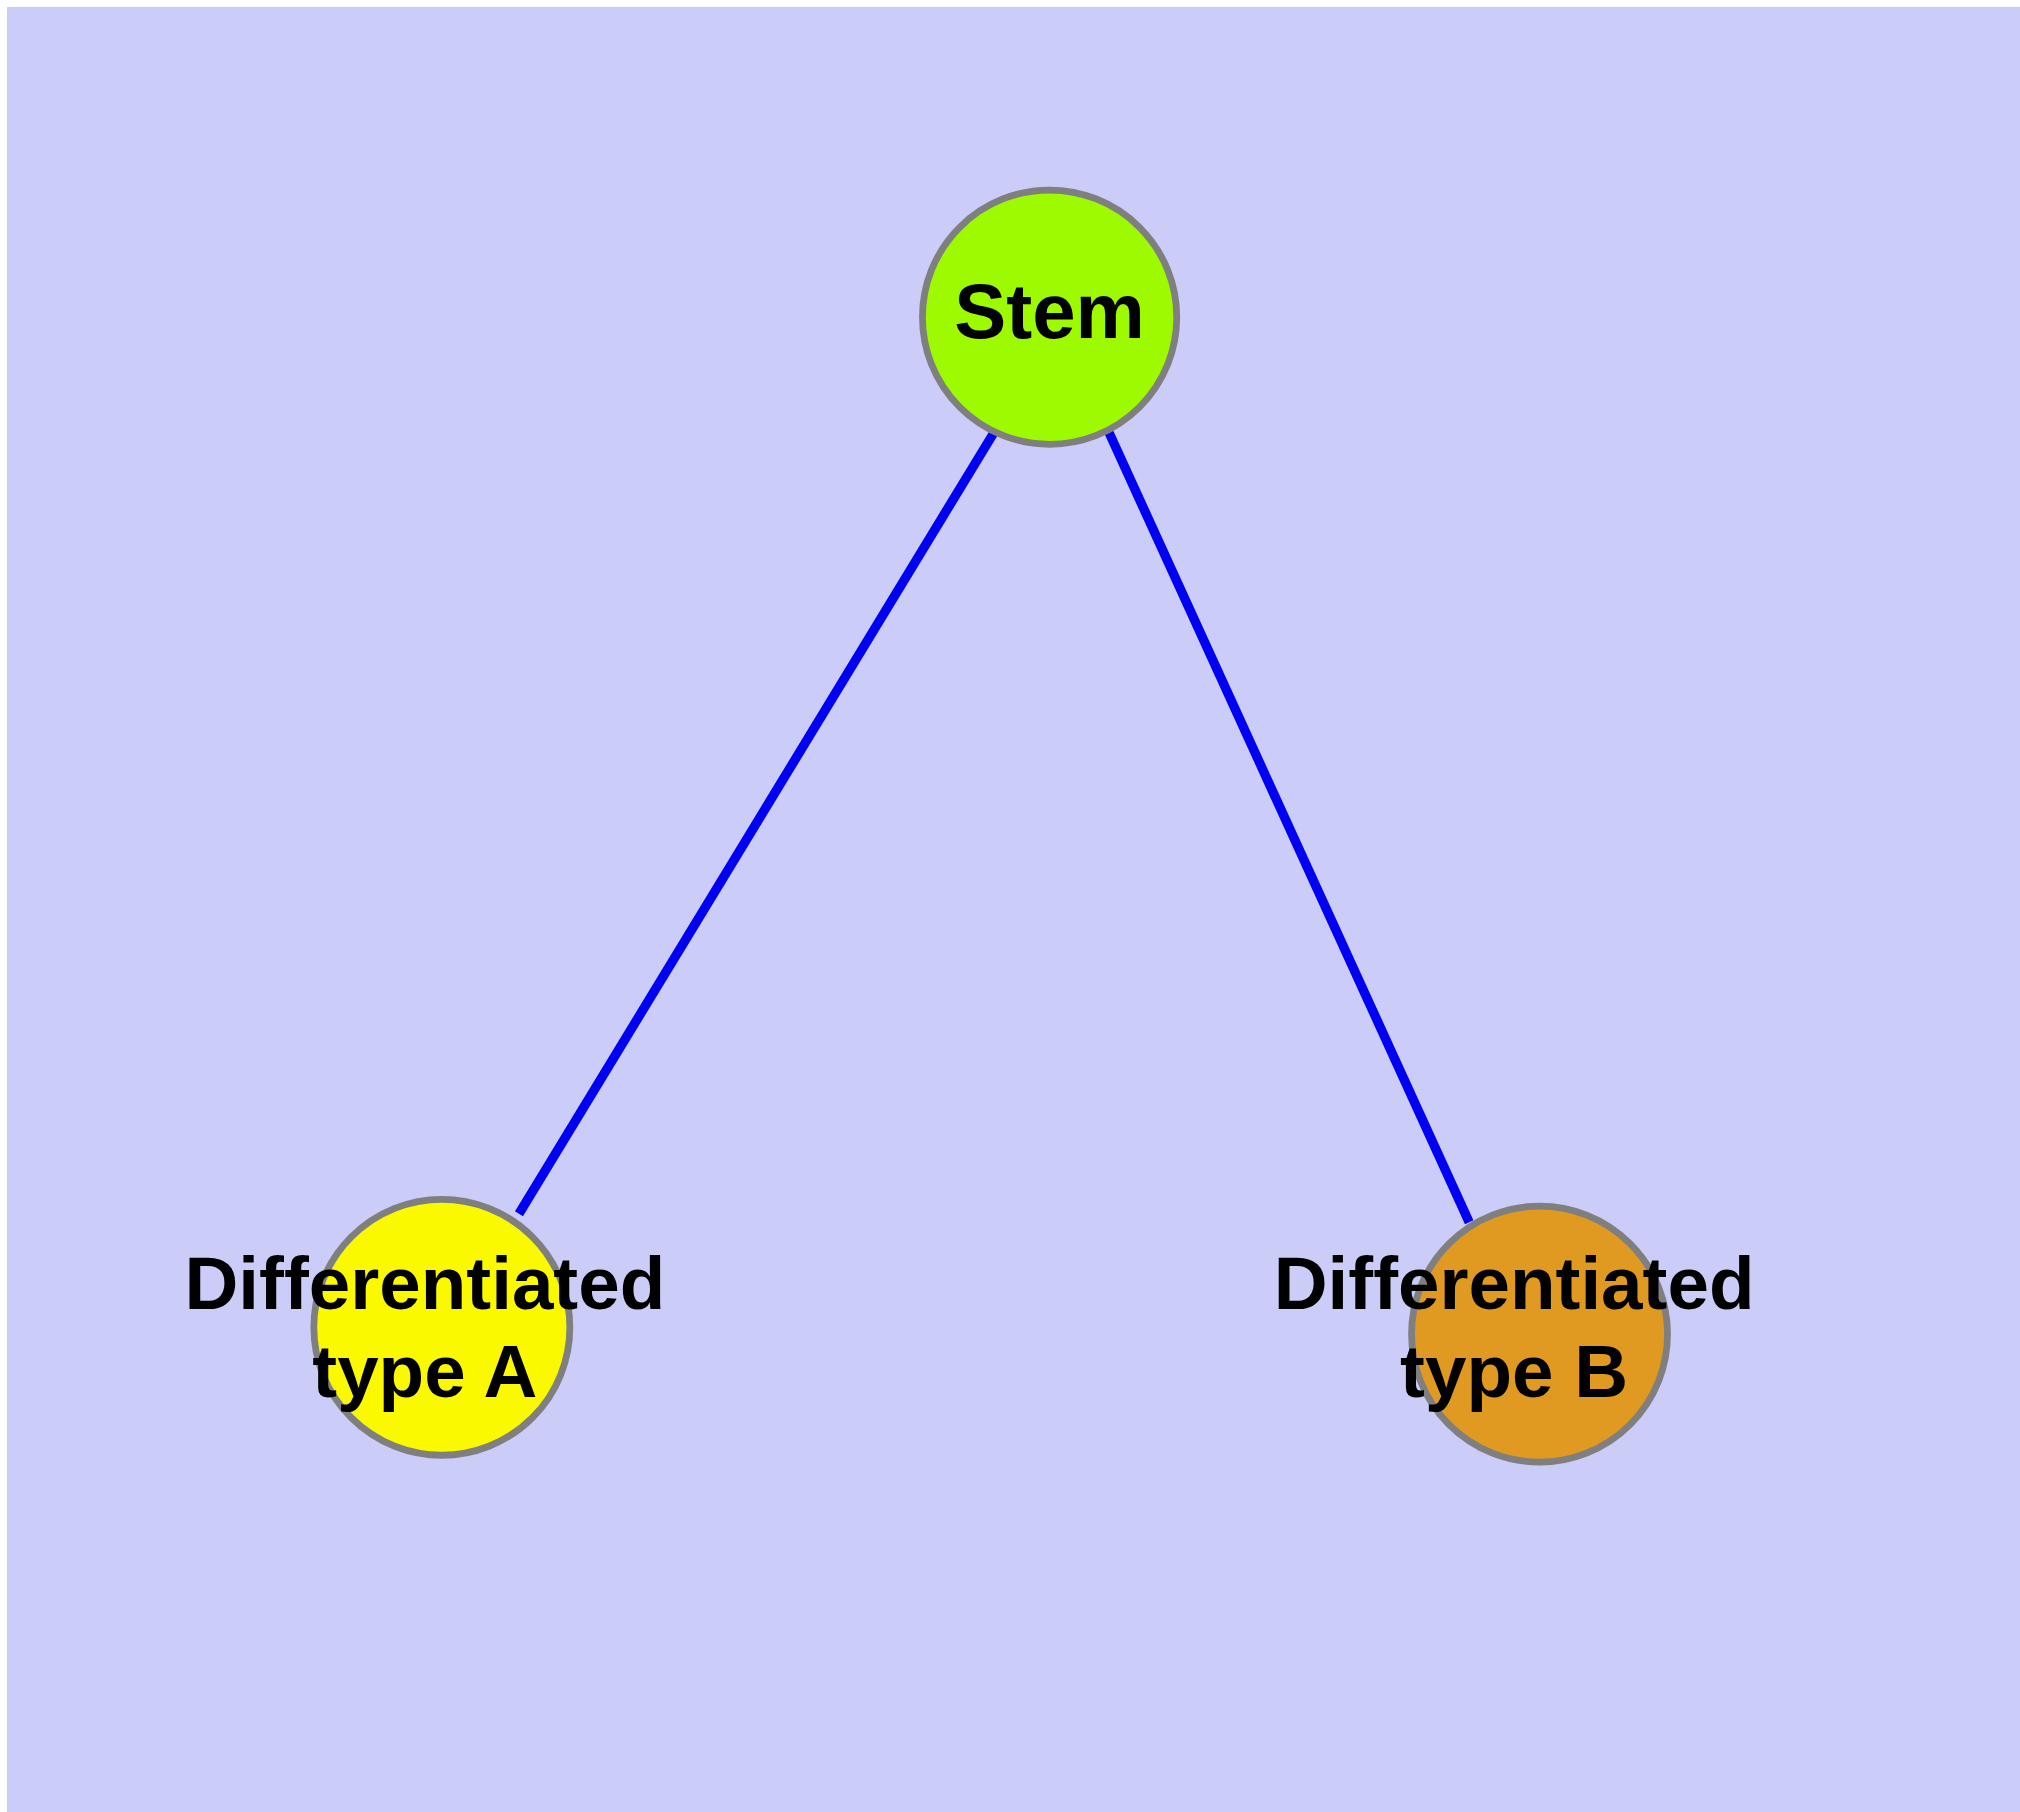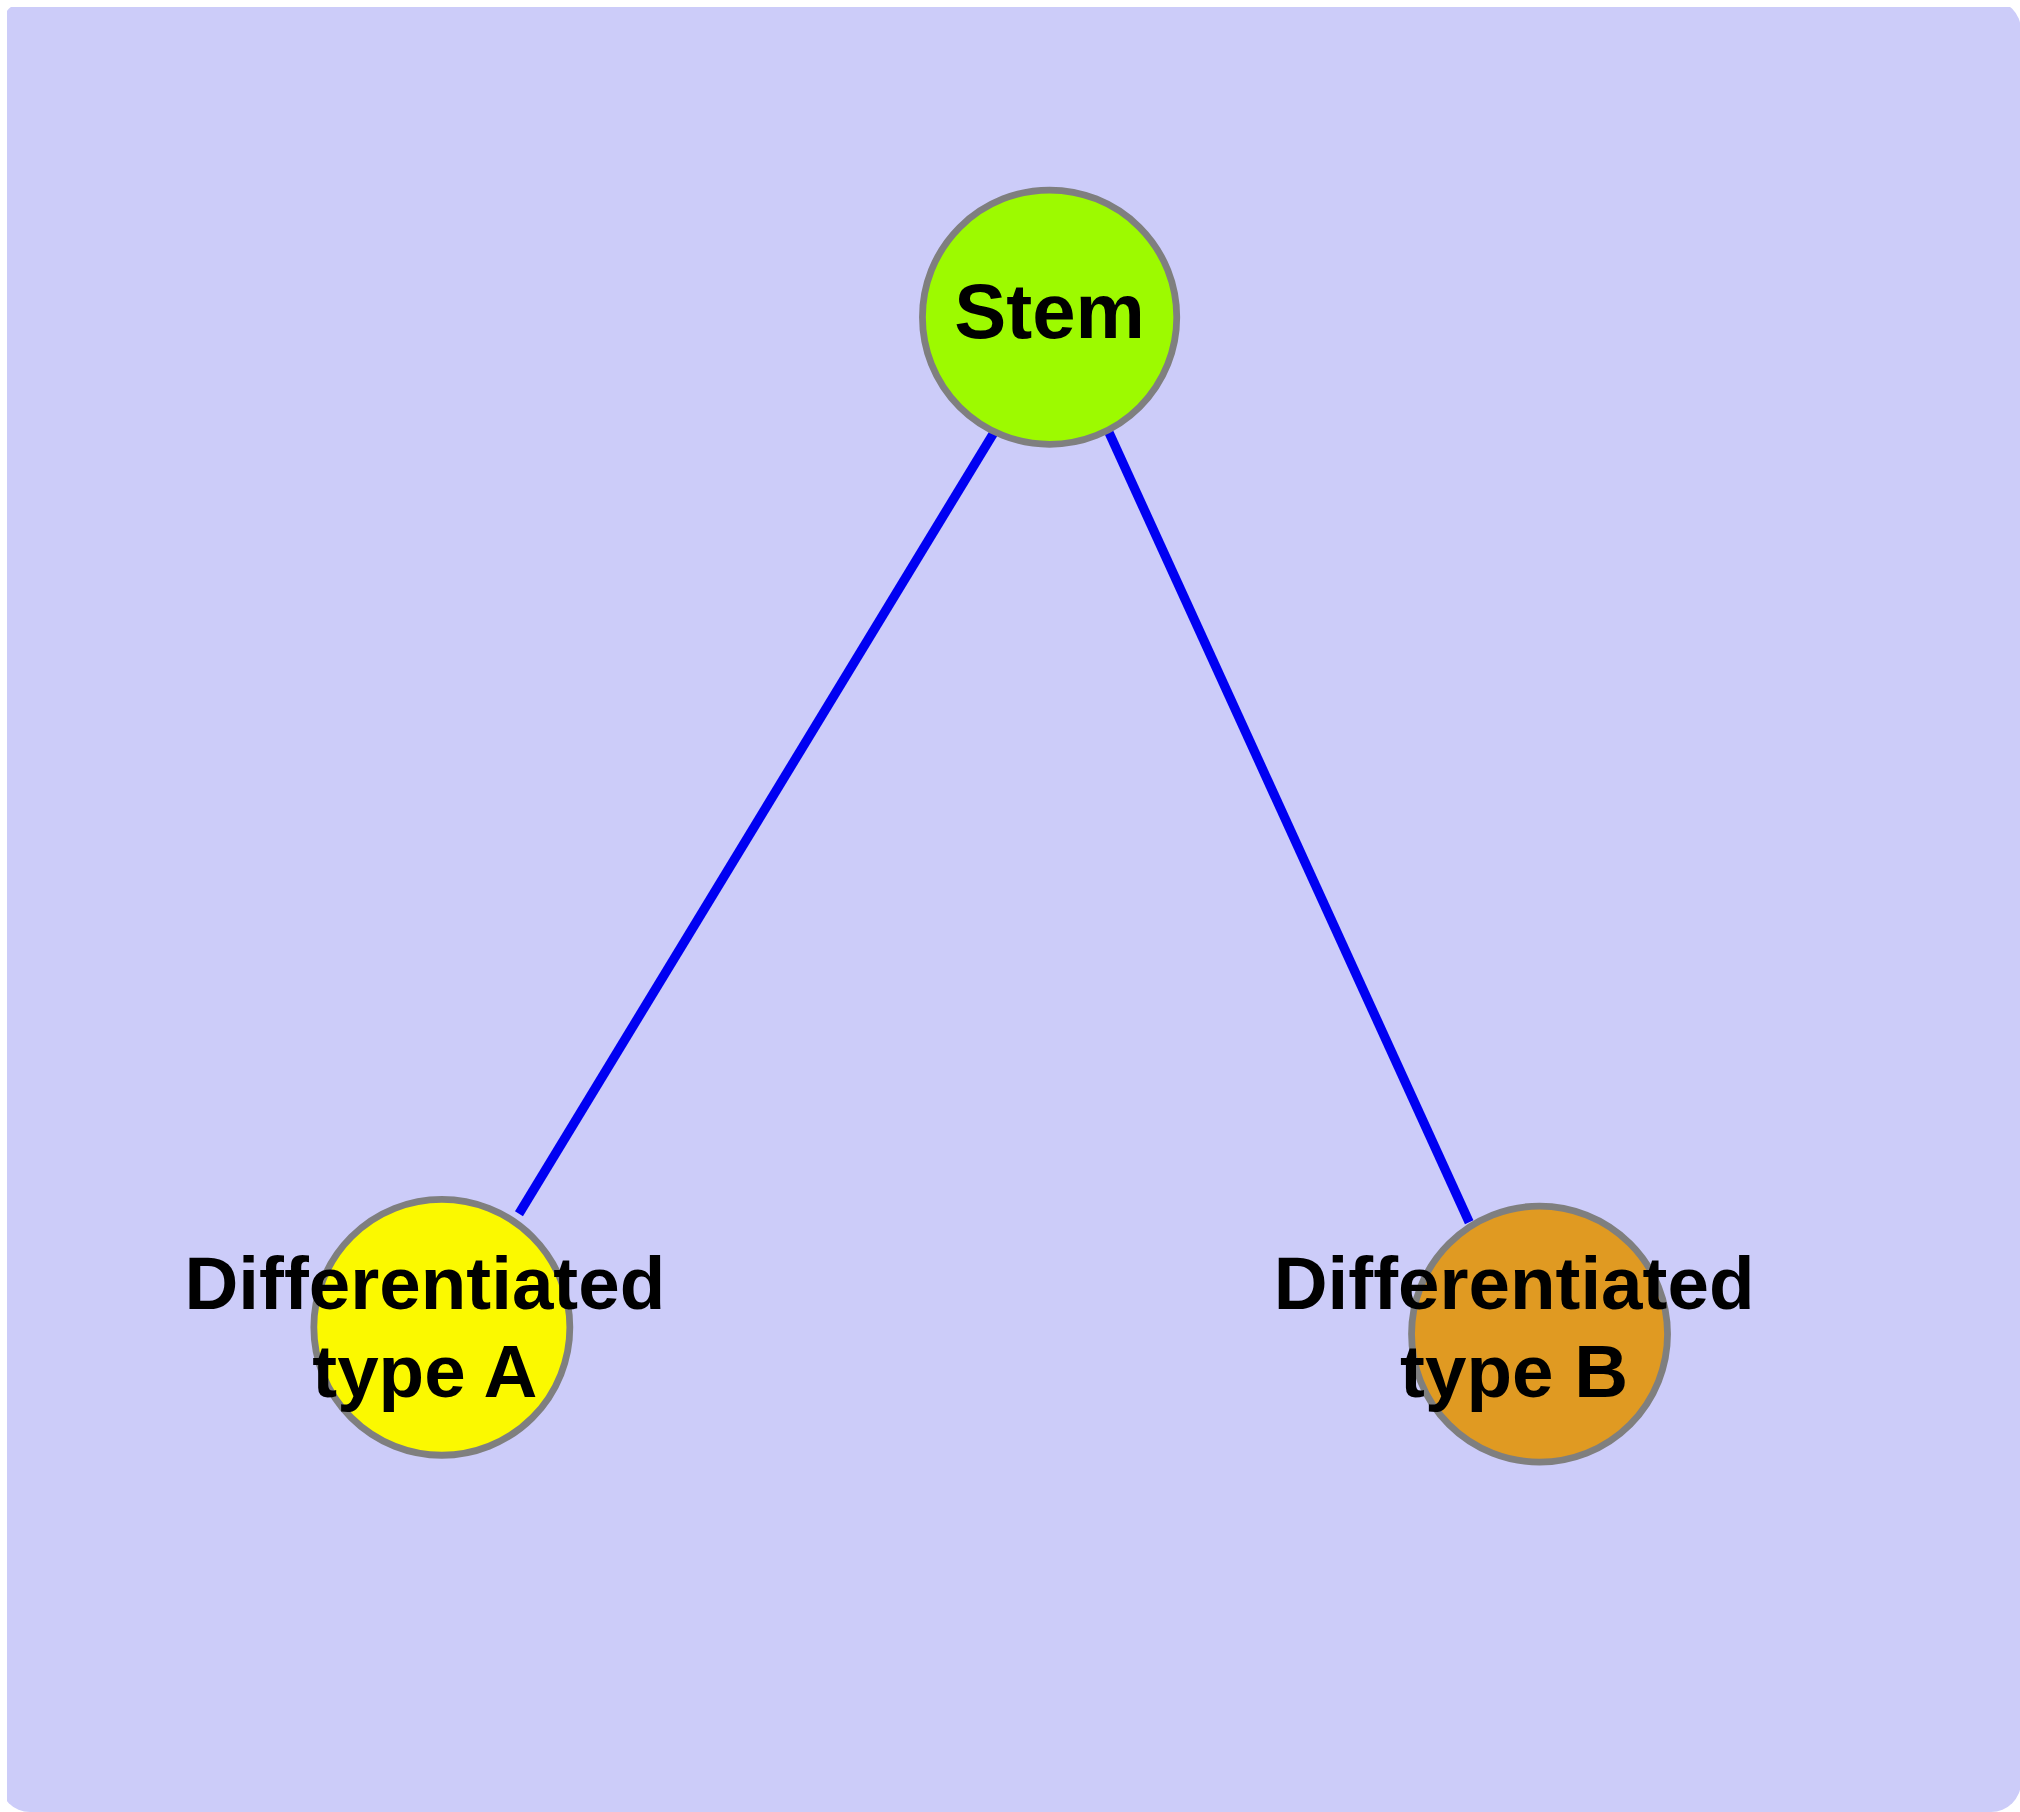--- a/index.html
+++ b/index.html
@@ -7,21 +7,20 @@
     padding: 0;
     background: #ffffff;
   }
   #canvas {
     position: relative;
     width: 2021px;
     height: 1812px;
     background: #ffffff;
     overflow: hidden;
     font-family: "Liberation Sans", sans-serif;
-    border-radius: 30px;
   }
   #plot-area {
     position: absolute;
     left: 6.8px;
     top: 6.8px;
     width: 2014px;
     height: 1805px;
     background: #ccccf9;
   }
   #graph-svg {

